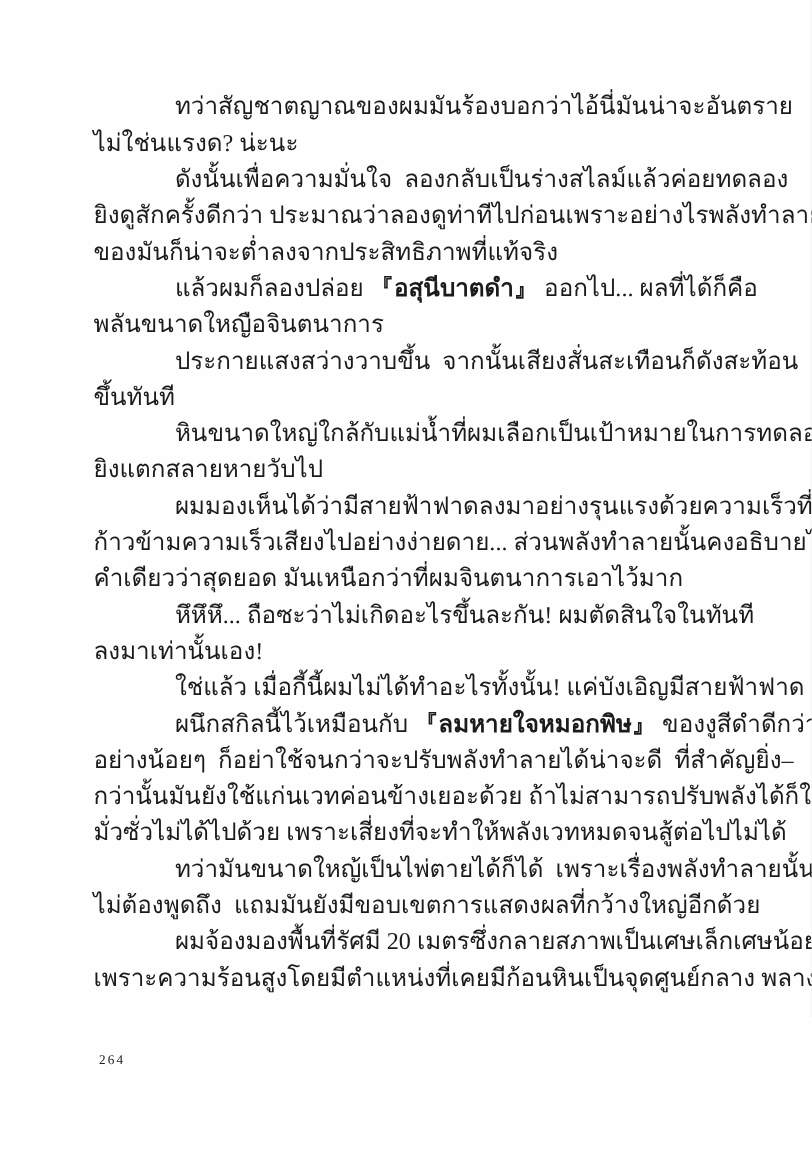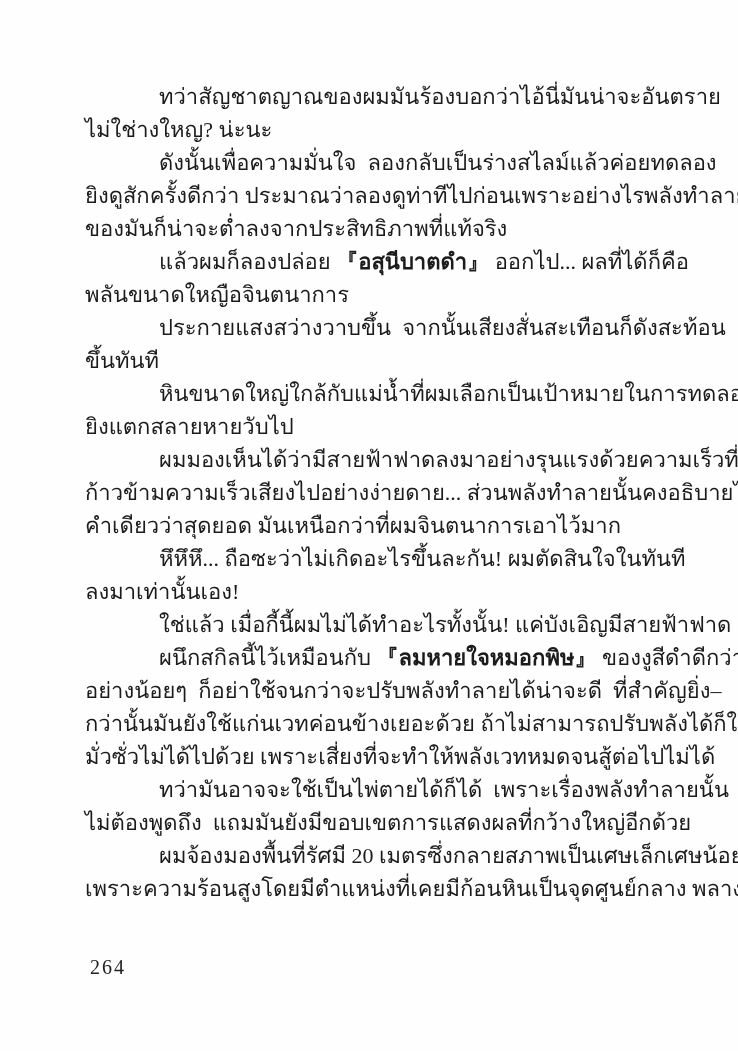--- a/index.html
+++ b/index.html
@@ -32,50 +32,50 @@
   .line.indent {
     padding-left: 74px;
   }
   .b {
     font-weight: 700;
   }
   .page-num {
     position: absolute;
     left: 90px;
     top: 956px;
-    font-size: 20px;
+    font-size: 12px;
     letter-spacing: 2px;
     color: #222;
   }
 </style>
 </head>
 <body>
 
 <div class="page">
   <div class="text-block">
     <div class="line indent">ทว่าสัญชาตญาณของผมมันร้องบอกว่าไอ้นี่มันน่าจะอันตราย</div>
-    <div class="line">ไม่ใช่างใหญ? น่ะนะ</div>
+    <div class="line">ไม่ใช่นแรงด? น่ะนะ</div>
     <div class="line indent">ดังนั้นเพื่อความมั่นใจ  ลองกลับเป็นร่างสไลม์แล้วค่อยทดลอง</div>
     <div class="line">ยิงดูสักครั้งดีกว่า ประมาณว่าลองดูท่าทีไปก่อนเพราะอย่างไรพลังทำลาย</div>
     <div class="line">ของมันก็น่าจะต่ำลงจากประสิทธิภาพที่แท้จริง</div>
     <div class="line indent"><span>แล้วผมก็ลองปล่อย </span><span class="b">『อสุนีบาตดำ』</span><span> ออกไป... ผลที่ได้ก็คือ</span></div>
     <div class="line">พลันขนาดใหญือจินตนาการ</div>
     <div class="line indent">ประกายแสงสว่างวาบขึ้น  จากนั้นเสียงสั่นสะเทือนก็ดังสะท้อน</div>
     <div class="line">ขึ้นทันที</div>
     <div class="line indent">หินขนาดใหญ่ใกล้กับแม่น้ำที่ผมเลือกเป็นเป้าหมายในการทดลอง</div>
     <div class="line">ยิงแตกสลายหายวับไป</div>
     <div class="line indent">ผมมองเห็นได้ว่ามีสายฟ้าฟาดลงมาอย่างรุนแรงด้วยความเร็วที่</div>
     <div class="line">ก้าวข้ามความเร็วเสียงไปอย่างง่ายดาย... ส่วนพลังทำลายนั้นคงอธิบายได้</div>
     <div class="line">คำเดียวว่าสุดยอด มันเหนือกว่าที่ผมจินตนาการเอาไว้มาก</div>
     <div class="line indent">หึหึหึ... ถือซะว่าไม่เกิดอะไรขึ้นละกัน! ผมตัดสินใจในทันที</div>
     <div class="line">ลงมาเท่านั้นเอง!</div>
     <div class="line indent">ใช่แล้ว เมื่อกี้นี้ผมไม่ได้ทำอะไรทั้งนั้น! แค่บังเอิญมีสายฟ้าฟาด</div>
     <div class="line indent"><span>ผนึกสกิลนี้ไว้เหมือนกับ </span><span class="b">『ลมหายใจหมอกพิษ』</span><span> ของงูสีดำดีกว่า</span></div>
     <div class="line">อย่างน้อยๆ  ก็อย่าใช้จนกว่าจะปรับพลังทำลายได้น่าจะดี  ที่สำคัญยิ่ง–</div>
     <div class="line">กว่านั้นมันยังใช้แก่นเวทค่อนข้างเยอะด้วย ถ้าไม่สามารถปรับพลังได้ก็ใช้</div>
     <div class="line">มั่วซั่วไม่ได้ไปด้วย เพราะเสี่ยงที่จะทำให้พลังเวทหมดจนสู้ต่อไปไม่ได้</div>
-    <div class="line indent">ทว่ามันอาจจะใช้เป็นไพ่ตายได้ก็ได้  เพราะเรื่องพลังทำลายนั้น</div>
+    <div class="line indent">ทว่ามันขนาดใหญ้เป็นไพ่ตายได้ก็ได้  เพราะเรื่องพลังทำลายนั้น</div>
     <div class="line">ไม่ต้องพูดถึง  แถมมันยังมีขอบเขตการแสดงผลที่กว้างใหญ่อีกด้วย</div>
     <div class="line indent">ผมจ้องมองพื้นที่รัศมี 20 เมตรซึ่งกลายสภาพเป็นเศษเล็กเศษน้อย</div>
     <div class="line">เพราะความร้อนสูงโดยมีตำแหน่งที่เคยมีก้อนหินเป็นจุดศูนย์กลาง พลาง</div>
   </div>
   <div class="page-num">264</div>
 </div>
 
 </body></html>

